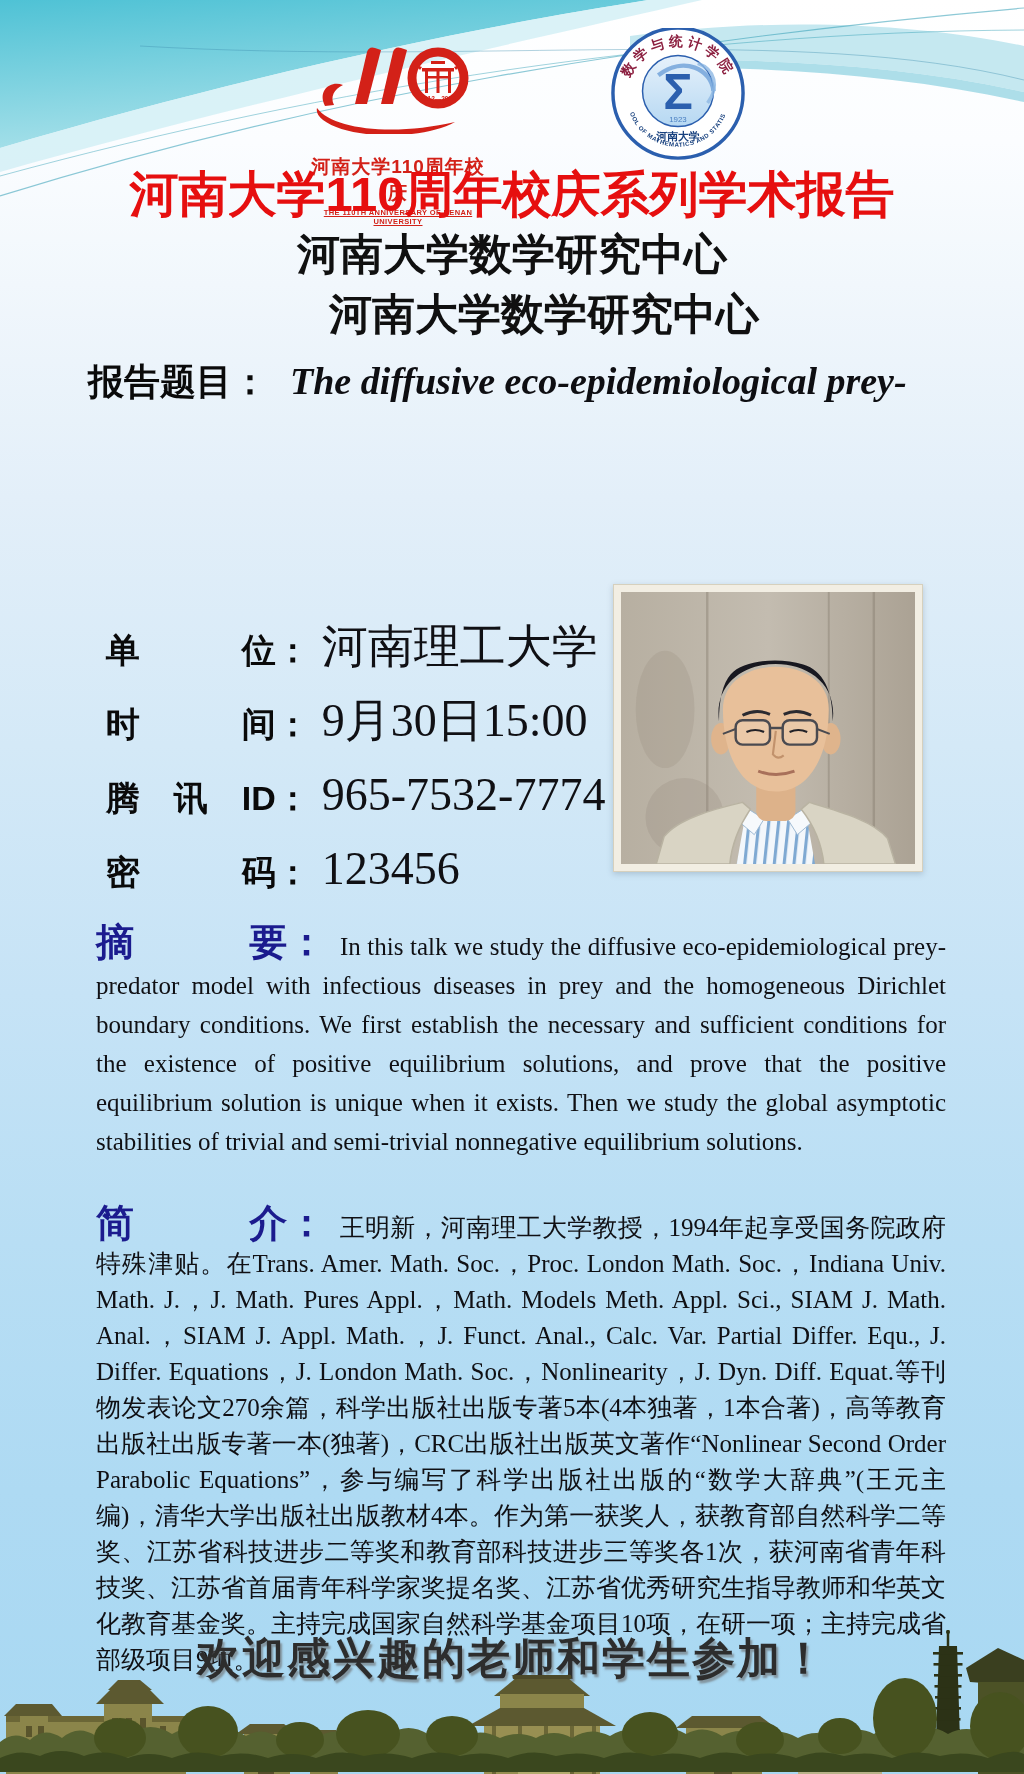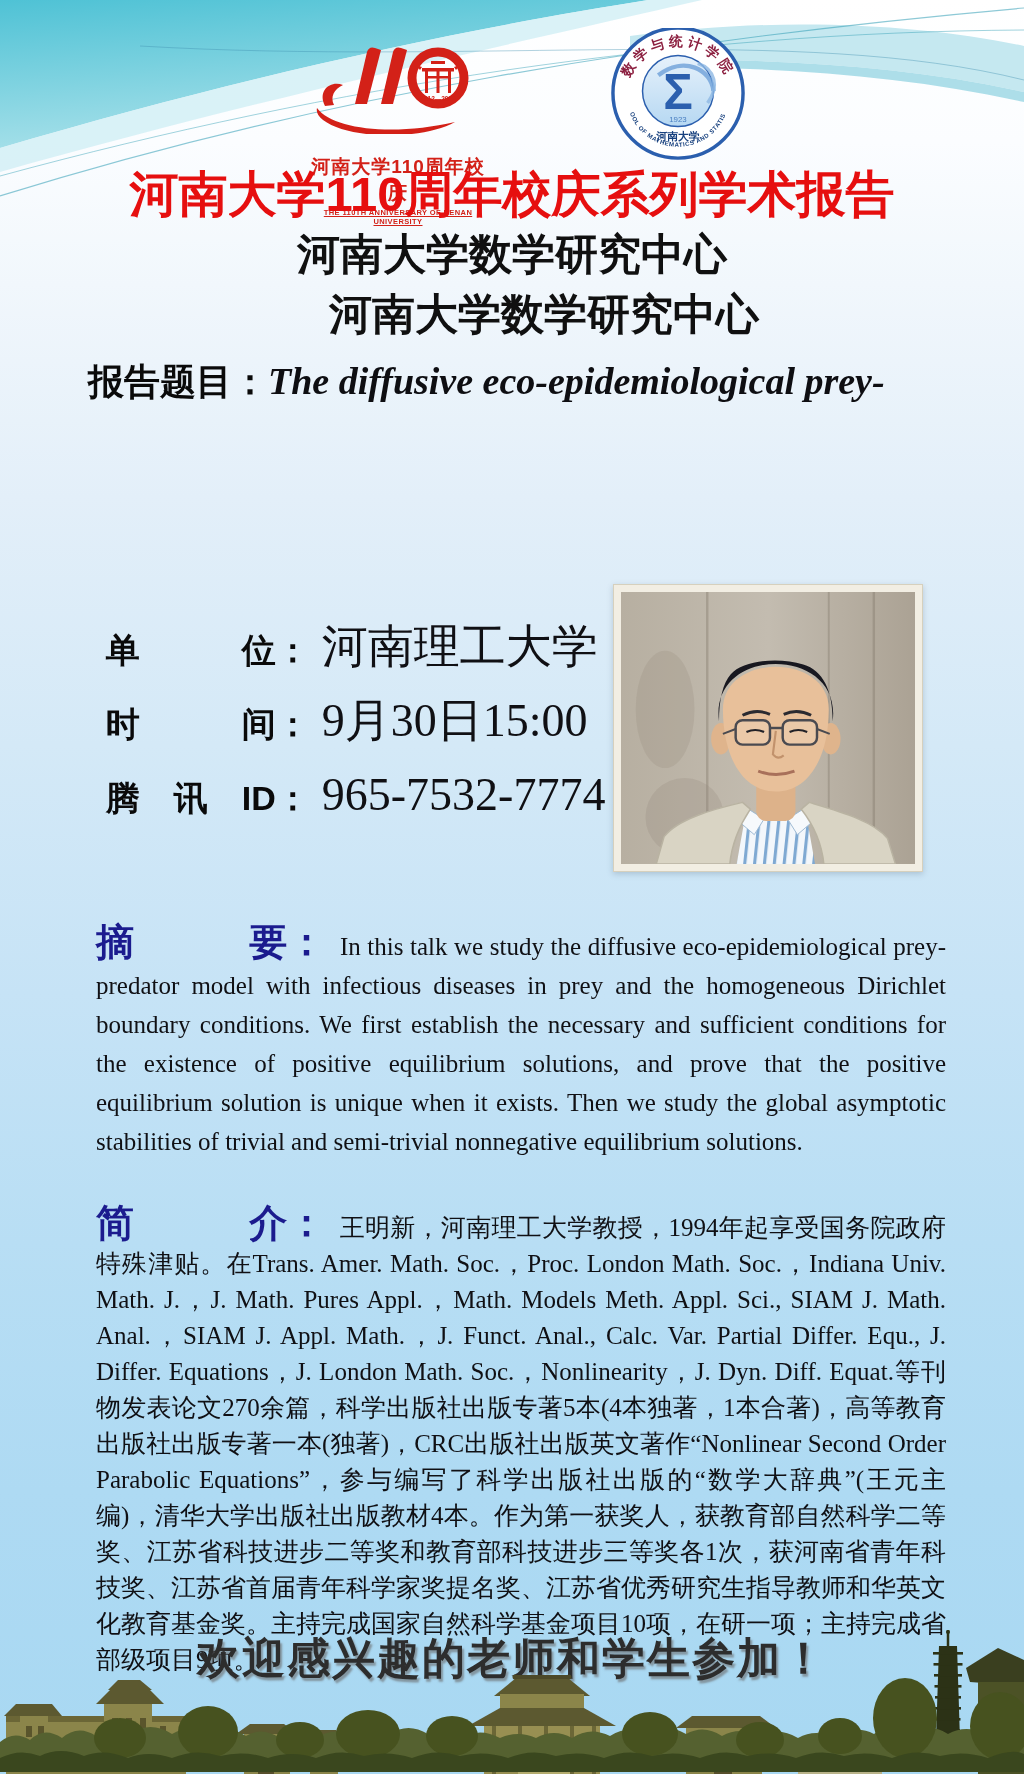--- a/index.html
+++ b/index.html
@@ -16,21 +16,21 @@
   .logo-left .lg-title{font-size:19px;font-weight:bold;color:#d32118;letter-spacing:1px;margin-top:20px;}
   .logo-left .lg-sub{font-size:7.5px;font-weight:bold;color:#d32118;letter-spacing:.4px;margin-top:2px;text-decoration:underline;}
   .logo-right{position:absolute;left:609px;top:28px;width:138px;height:138px;}
   
   .main-title{position:absolute;left:0;top:162px;width:100%;text-align:center;
     font-size:49px;font-weight:bold;color:#e60f0f;}
   .org1{position:absolute;left:0;top:226px;width:100%;text-align:center;font-size:43px;font-weight:600;color:#101010;}
   .org2{position:absolute;left:0;top:286px;width:100%;text-align:center;font-size:43px;font-weight:600;color:#101010;padding-left:32px;}
   
   .talk-title{position:absolute;left:88px;top:346px;width:862px;line-height:71px;}
-  .talk-title .tlabel{font-size:36px;font-weight:bold;color:#0a0a0a;}
+  .talk-title .tlabel{font-size:36px;font-weight:bold;color:#0a0a0a;margin-right:22px;}
   .talk-title .tline{font-family:"Liberation Serif",serif;font-style:italic;font-weight:bold;font-size:38px;color:#0e0e12;}
   .talk-title .tline2{display:block;}
   
   .info-row{position:absolute;left:88px;white-space:pre;}
   .info-row .lbl{font-size:34px;font-weight:bold;color:#0a0a0a;}
   .info-row .val{font-size:46px;color:#101014;margin-left:12px;font-family:"Liberation Serif",serif;}
   .info-row .val-strong{font-size:36px;color:#0a0a0a;margin-left:10px;font-family:"Liberation Sans",sans-serif;font-weight:bold;}
   #row1{top:522px;}#row2{top:598px;}#row3{top:672px;}#row4{top:750px;}#row5{top:824px;}
   
   .photo{position:absolute;left:613px;top:584px;width:310px;height:288px;background:#f2eee3;
@@ -126,20 +126,23 @@
 
   <div class="info-row" id="row2">
     <span class="lbl">单　　　位：</span><span class="val">河南理工大学</span>
   </div>
   <div class="info-row" id="row3">
     <span class="lbl">时　　　间：</span><span class="val">9月30日15:00</span>
   </div>
   <div class="info-row" id="row4">
     <span class="lbl">腾　讯　ID：</span><span class="val">965-7532-7774</span>
   </div>
+  <div class="info-row" id="row5">
+    <span class="lbl">密　　　码：</span><span class="val">123456</span>
+  </div>
 
   <div class="photo">
     <svg viewBox="0 0 300 278" preserveAspectRatio="none">
       <defs>
         <linearGradient id="wall" x1="0" y1="0" x2="1" y2="0">
           <stop offset="0" stop-color="#b7afa1"></stop>
             <stop offset="0.5" stop-color="#c3bcb0"></stop>
             <stop offset="1" stop-color="#aba294"></stop>
         </linearGradient>
         <pattern id="stripes" width="10" height="10" patternUnits="userSpaceOnUse" patternTransform="rotate(6)">

